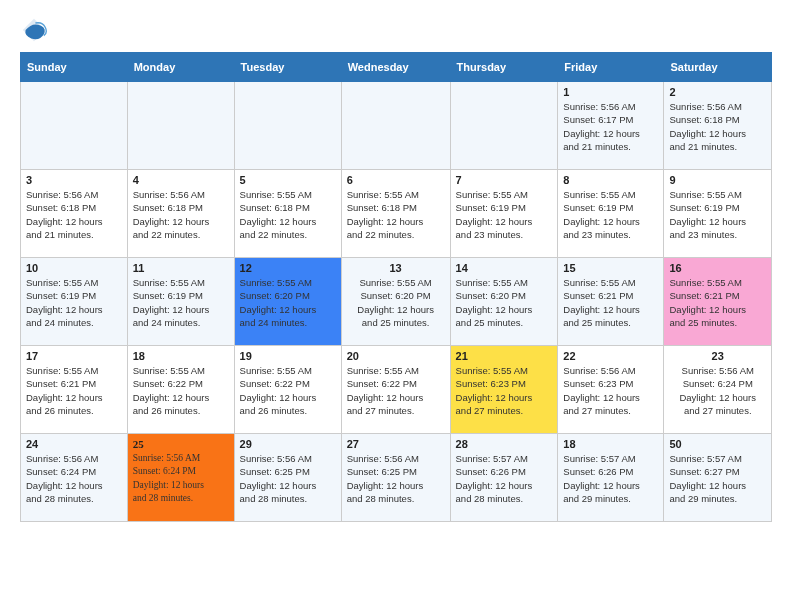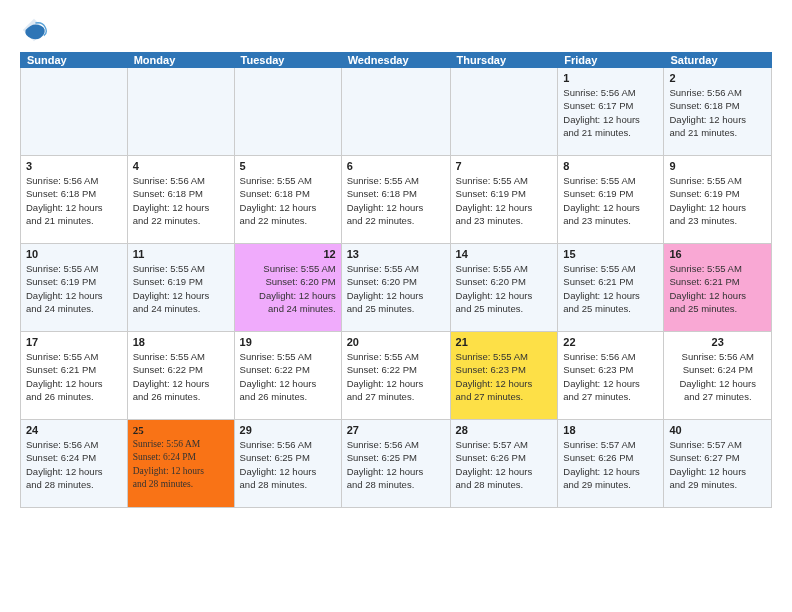--- a/index.html
+++ b/index.html
@@ -53,21 +53,21 @@
     }
     .calendar {
       width: 100%;
       border-collapse: collapse;
       font-size: 10px;
     }
     .calendar th {
       background-color: #2e75b6;
       color: #fff;
       text-align: left;
-      padding: 1px 6px;
+      padding: 8px 6px;
       font-size: 11px;
       font-weight: bold;
       border: 1px solid #2e75b6;
     }
     .calendar td {
       border: 1px solid #ccc;
       vertical-align: top;
       padding: 4px 5px;
       width: 113px;
       height: 88px;
@@ -209,28 +209,28 @@
 Daylight: 12 hours
 and 24 minutes.</div>
           </td>
           <td style="background-color: rgb(242, 247, 252);">
             <span class="day-num">11</span>
             <div class="day-info" style="white-space: pre-line;">Sunrise: 5:55 AM
 Sunset: 6:19 PM
 Daylight: 12 hours
 and 24 minutes.</div>
           </td>
-          <td style="background-color: #f0abfc; text-align: right;">
+          <td style="background-color: #3b82f6;">
             <span class="day-num">12</span>
             <div class="day-info" style="white-space: pre-line;">Sunrise: 5:55 AM
 Sunset: 6:20 PM
 Daylight: 12 hours
 and 24 minutes.</div>
           </td>
-          <td style="background-color: rgb(242, 247, 252);">
+          <td style="background-color: rgb(242, 247, 252); text-align: center;">
             <span class="day-num">13</span>
             <div class="day-info" style="white-space: pre-line;">Sunrise: 5:55 AM
 Sunset: 6:20 PM
 Daylight: 12 hours
 and 25 minutes.</div>
           </td>
           <td style="background-color: rgb(242, 247, 252);">
             <span class="day-num">14</span>
             <div class="day-info" style="white-space: pre-line;">Sunrise: 5:55 AM
 Sunset: 6:20 PM
@@ -340,21 +340,21 @@
 and 28 minutes.</div>
           </td>
           <td style="background-color: rgb(242, 247, 252);">
             <span class="day-num">18</span>
             <div class="day-info" style="white-space: pre-line;">Sunrise: 5:57 AM
 Sunset: 6:26 PM
 Daylight: 12 hours
 and 29 minutes.</div>
           </td>
           <td style="background-color: rgb(242, 247, 252);">
-            <span class="day-num">40</span>
+            <span class="day-num">50</span>
             <div class="day-info" style="white-space: pre-line;">Sunrise: 5:57 AM
 Sunset: 6:27 PM
 Daylight: 12 hours
 and 29 minutes.</div>
           </td>
         </tr>
       </tbody>
   </table>
 </div>
 

